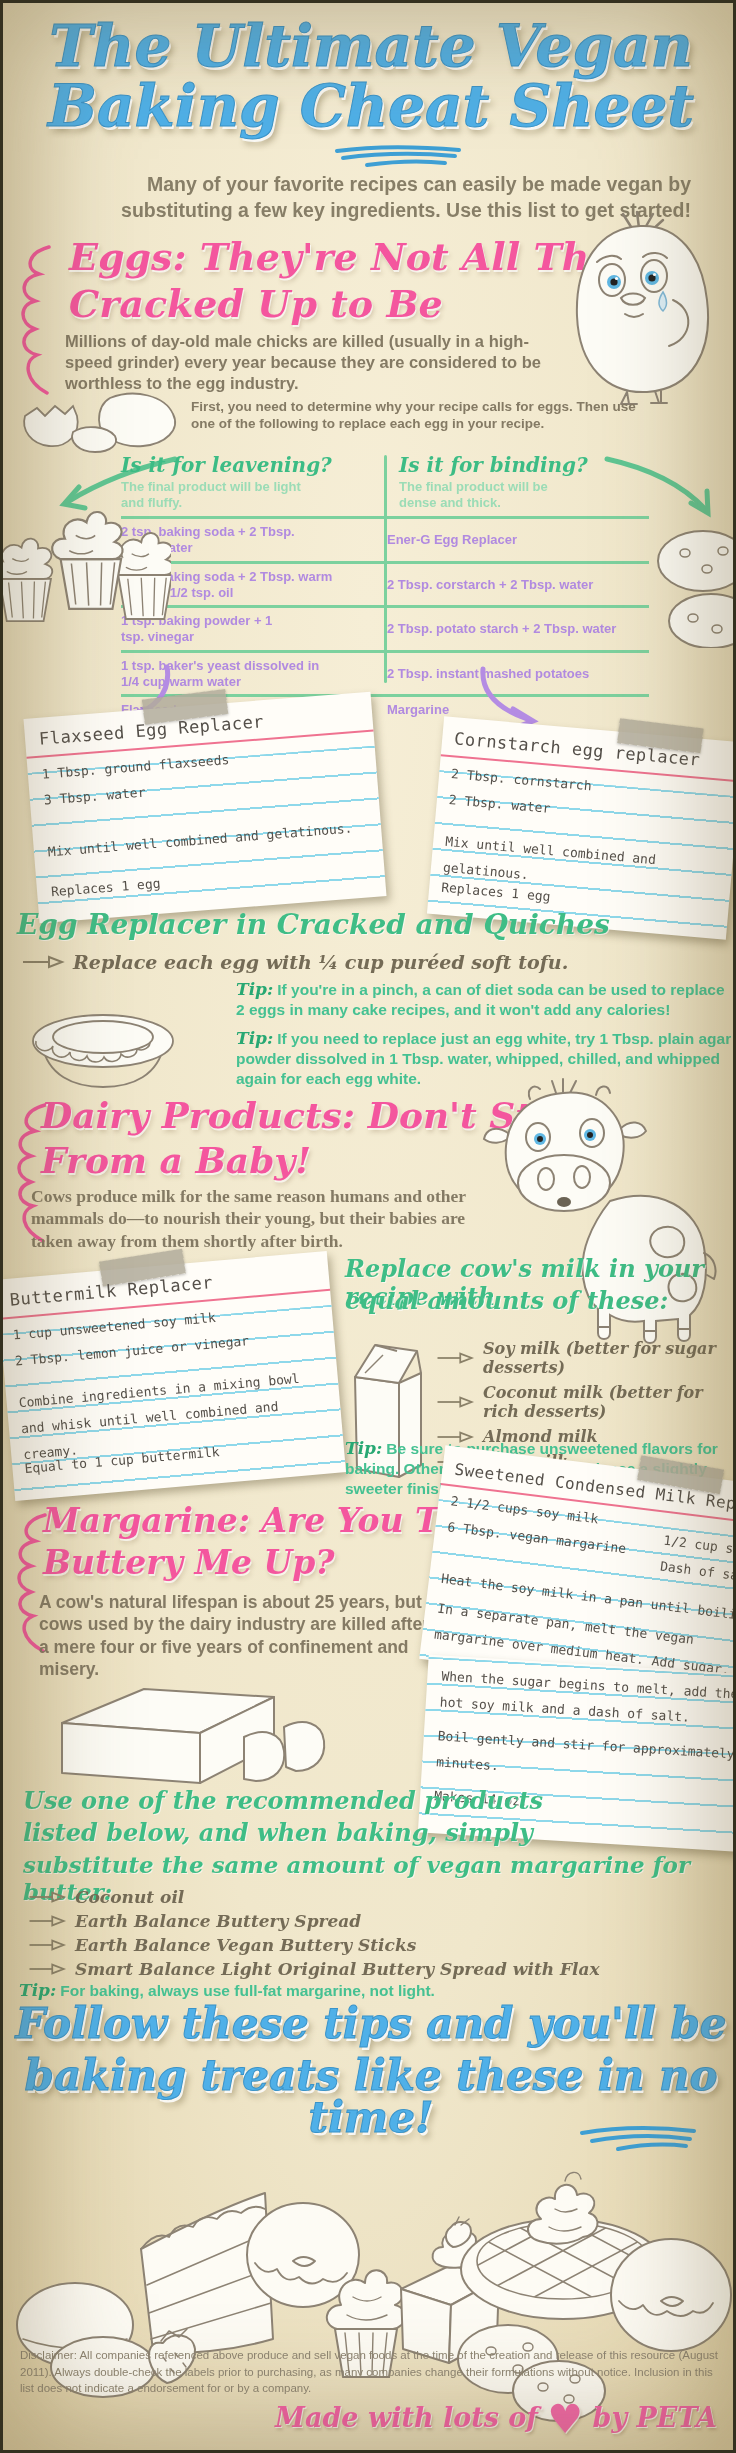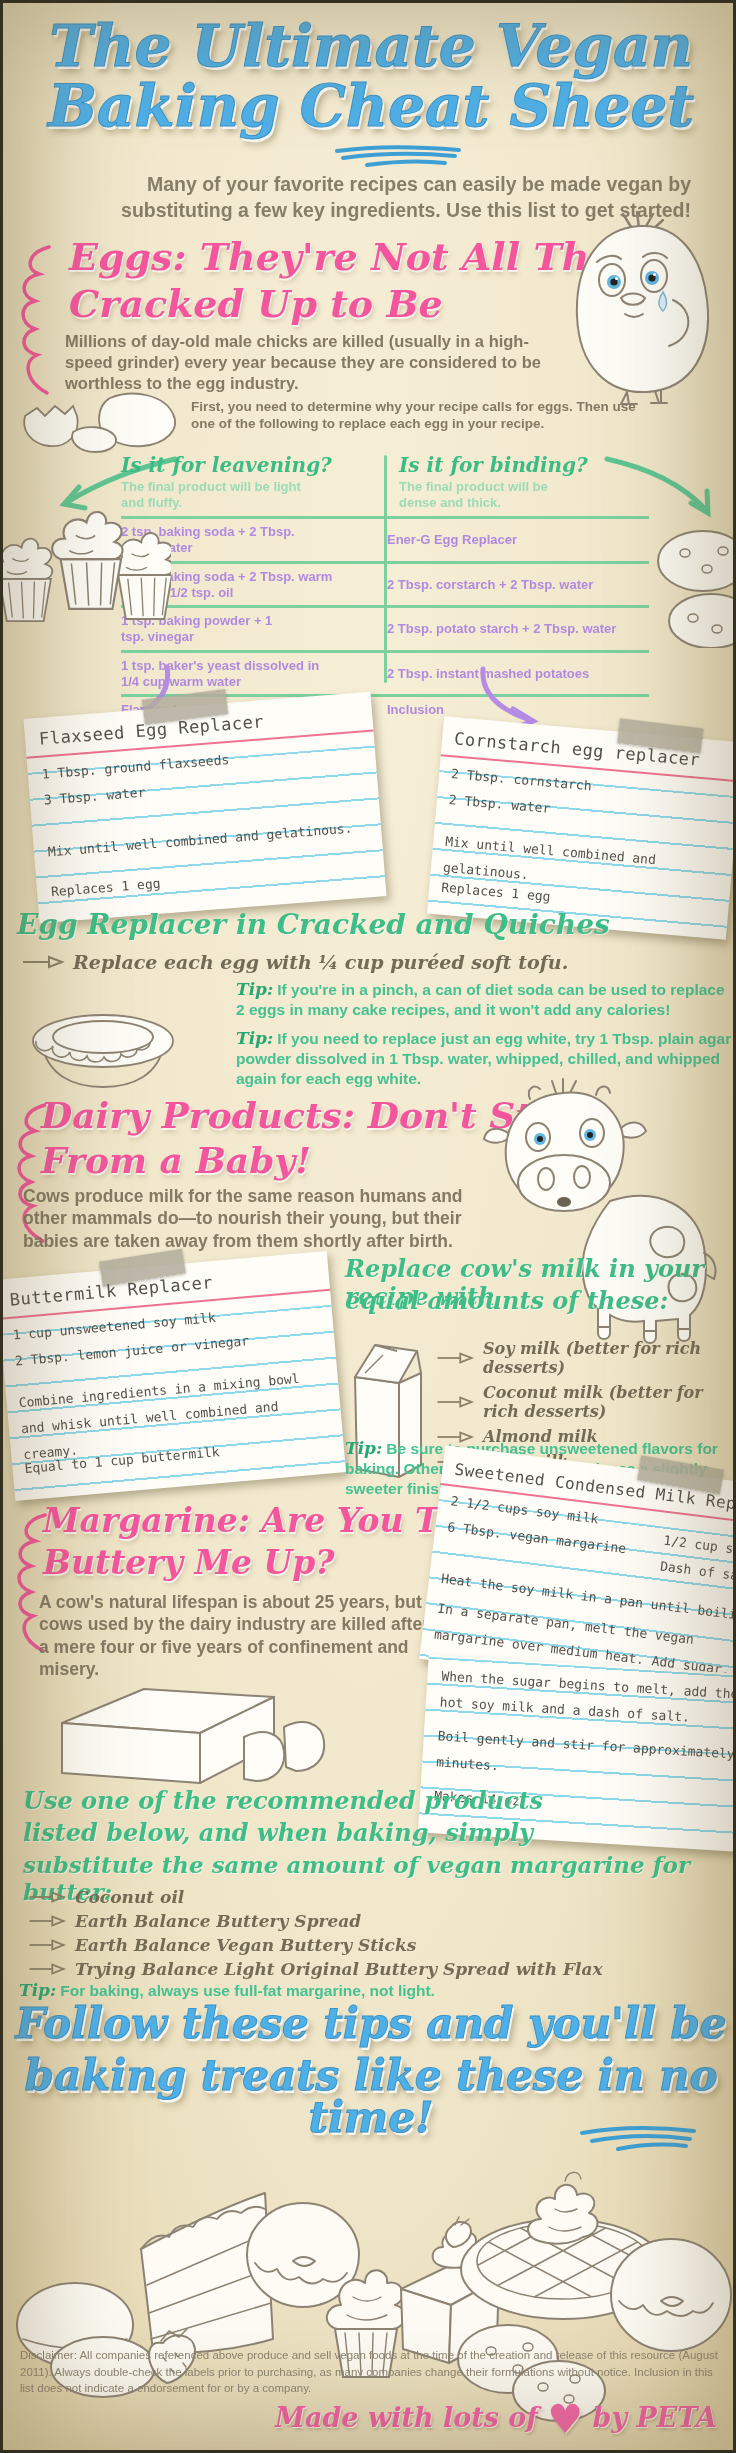--- a/index.html
+++ b/index.html
@@ -134,21 +134,21 @@
     <div class="t-row">
       <div class="t-cell-l purple" style="width:180px">1 tsp. baking powder + 1 tsp. vinegar</div>
       <div class="t-cell-r purple" style="margin-left:68px">2 Tbsp. potato starch + 2 Tbsp. water</div>
     </div>
     <div class="t-row">
       <div class="t-cell-l purple" style="width:225px">1 tsp. baker's yeast dissolved in 1/4 cup warm water</div>
       <div class="t-cell-r purple" style="margin-left:23px">2 Tbsp. instant mashed potatoes</div>
     </div>
     <div class="t-row">
       <div class="t-cell-l purple" style="width:200px">Flaxseed</div>
-      <div class="t-cell-r purple" style="margin-left:48px">Inclusion</div>
+      <div class="t-cell-r purple" style="margin-left:48px">Margarine</div>
     </div>
   </div>
 
   <svg class="abs" style="left:0;top:500px;" width="168" height="158" viewBox="0 0 168 158">
     <defs>
         <g id="cc">
       <path d="M20 52 H76 L68 98 H28 Z" fill="#fdfcf6" stroke="#8d8374" stroke-width="2"></path>
       <path d="M30 56 L34 94 M44 55 L46 95 M58 55 L57 95 M70 55 L66 94" fill="none" stroke="#8d8374" stroke-width="1.4"></path>
       <path d="M20 52 C8 48 10 32 24 33 C18 20 34 10 44 18 C46 4 64 6 62 19 C76 15 82 29 70 36 C82 40 78 52 68 52 Z" fill="#fdfcf6" stroke="#8d8374" stroke-width="2"></path>
       <path d="M28 44 C34 48 44 48 50 44 M34 30 C40 34 48 34 52 30" fill="none" stroke="#8d8374" stroke-width="1.4"></path>
@@ -226,21 +226,21 @@
     </g>
   </svg>
   <p class="abs tip-p" style="left:233px;top:975px;width:495px;"><span class="tip-lab">Tip:</span><span>If you're in a pinch, a can of diet soda can be used to replace 2 eggs in many cake recipes, and it won't add any calories!</span></p>
   <p class="abs tip-p" style="left:233px;top:1024px;width:500px;"><span class="tip-lab">Tip:</span><span>If you need to replace just an egg white, try 1 Tbsp. plain agar powder dissolved in 1 Tbsp. water, whipped, chilled, and whipped again for each egg white.</span></p>
 
   <svg class="abs" style="left:8px;top:1098px;" width="40" height="145" viewBox="0 0 40 145">
     <path d="M34 4 C12 10 10 25 24 30 C6 34 4 49 20 55 C4 59 4 75 20 81 C4 87 6 101 22 105 C8 111 10 128 32 140" fill="none" stroke="#f4569e" stroke-width="3.5" stroke-linecap="round"></path>
   </svg>
   <div class="abs script pink-h" style="left:38px;top:1092px;font-size:36px;">Dairy Products: Don't Steal</div>
   <div class="abs script pink-h" style="left:38px;top:1137px;font-size:36px;">From a Baby!</div>
-  <div class="abs body-gray" style="left:20px;top:1182px;width:440px;font-size:17.5px;">Cows produce milk for the same reason humans and other mammals do—to nourish their young, but their babies are taken away from them shortly after birth.</div>
+  <div class="abs body-gray" style="left:28px;top:1182px;width:440px;font-size:17.5px;font-family:Liberation Serif, serif;">Cows produce milk for the same reason humans and other mammals do—to nourish their young, but their babies are taken away from them shortly after birth.</div>
 
   <svg class="abs" style="left:465px;top:1068px;" width="255" height="295" viewBox="0 0 255 295">
     <g fill="#fdfcf6" stroke="#8d8374" stroke-width="2" stroke-linecap="round">
       <path d="M88 22 l-4 -12 M95 21 l0 -13 M102 22 l6 -12" fill="none"></path>
       <path d="M62 28 C58 18 66 12 72 18 M128 24 C130 14 140 12 142 22" fill="none"></path>
       <path d="M142 130 C192 114 230 138 236 176 C241 206 236 232 222 244 L222 264 C222 272 210 272 210 264 L210 248 L188 250 L188 266 C188 274 176 274 176 266 L176 250 C162 252 152 250 142 244 L142 262 C142 270 130 270 130 262 L130 238 C114 224 110 194 120 168 C126 152 134 140 142 130 Z"></path>
       <path d="M190 158 C205 152 218 160 216 174 C214 186 198 190 188 182 C180 174 180 164 190 158 Z M208 204 C220 200 230 208 228 220 C226 230 212 234 204 226 C198 218 200 208 208 204 Z" fill="none"></path>
       <path d="M236 182 C246 186 250 198 246 208 M246 208 l-7 -4" fill="none"></path>
       <path d="M40 62 C28 54 18 58 16 68 C24 74 34 72 40 68 Z M152 58 C162 48 174 50 178 60 C172 68 160 68 152 64 Z"></path>
       <path d="M95 22 C135 18 160 48 155 85 C150 122 120 140 88 136 C55 132 35 108 38 75 C41 44 62 25 95 22 Z"></path>
@@ -282,21 +282,21 @@
     </g>
   </svg>
   <div class="abs" style="left:432px;top:1336px;">
     <div class="list-row" style="margin-bottom:6px;">
       <svg class="larr" width="40" height="14" viewBox="0 0 44 16">
           <g fill="none" stroke="#8a8068" stroke-width="2">
             <path d="M2 8 H28"></path>
             <path d="M28 3 L41 8 L28 13 Z"></path>
           </g>
         </svg>
-      <span class="script-item" style="font-size:16px;">Soy milk (better for rich desserts)</span>
+      <span class="script-item" style="font-size:16px;">Soy milk (better for sugar desserts)</span>
     </div>
     <div class="list-row" style="margin-bottom:6px;">
       <svg class="larr" width="40" height="14" viewBox="0 0 44 16">
           <g fill="none" stroke="#8a8068" stroke-width="2">
             <path d="M2 8 H28"></path>
             <path d="M28 3 L41 8 L28 13 Z"></path>
           </g>
         </svg>
       <span class="script-item" style="font-size:16px;">Coconut milk (better for rich desserts)</span>
     </div>
@@ -389,21 +389,21 @@
         </svg>
       <span class="script-item" style="font-size:17px;">Earth Balance Vegan Buttery Sticks</span>
     </div>
     <div class="list-row">
       <svg class="larr" width="40" height="14" viewBox="0 0 44 16">
           <g fill="none" stroke="#8a8068" stroke-width="2">
             <path d="M2 8 H28"></path>
             <path d="M28 3 L41 8 L28 13 Z"></path>
           </g>
         </svg>
-      <span class="script-item" style="font-size:17px;">Trying Balance Light Original Buttery Spread with Flax</span>
+      <span class="script-item" style="font-size:17px;">Smart Balance Light Original Buttery Spread with Flax</span>
     </div>
   </div>
   <p class="abs tip-p" style="left:16px;top:1976px;width:600px;"><span class="tip-lab">Tip:</span><span>For baking, always use full-fat margarine, not light.</span></p>
 
   <div class="abs script title" style="top:2000px;font-size:42px;">Follow these tips and you'll be</div>
   <div class="abs script title" style="top:2052px;font-size:42px;">baking treats like these in no time!</div>
   <svg class="abs" style="left:575px;top:2122px;" width="120" height="30" viewBox="0 0 120 30">
     <g fill="none" stroke="#3e9fd4" stroke-width="4" stroke-linecap="round">
       <path d="M4 8 C40 2 80 2 116 6"></path>
         <path d="M14 16 C48 10 84 10 112 14"></path>

